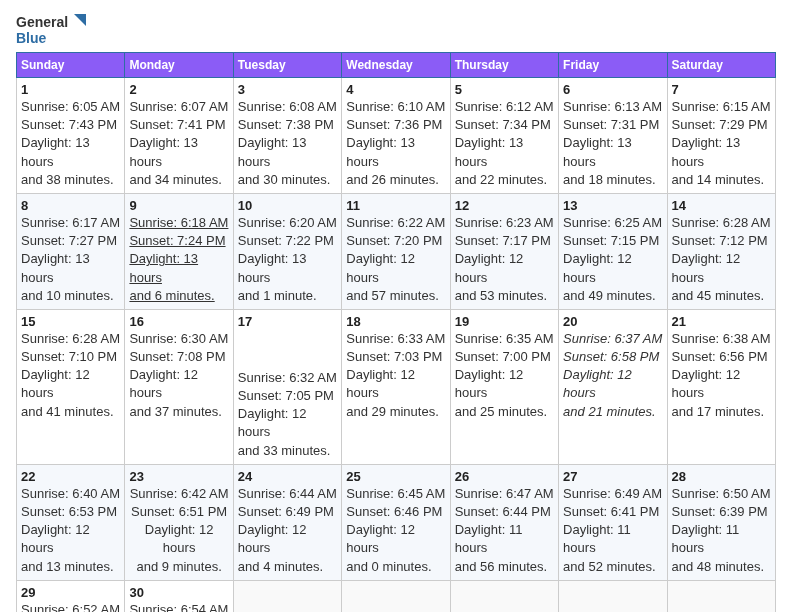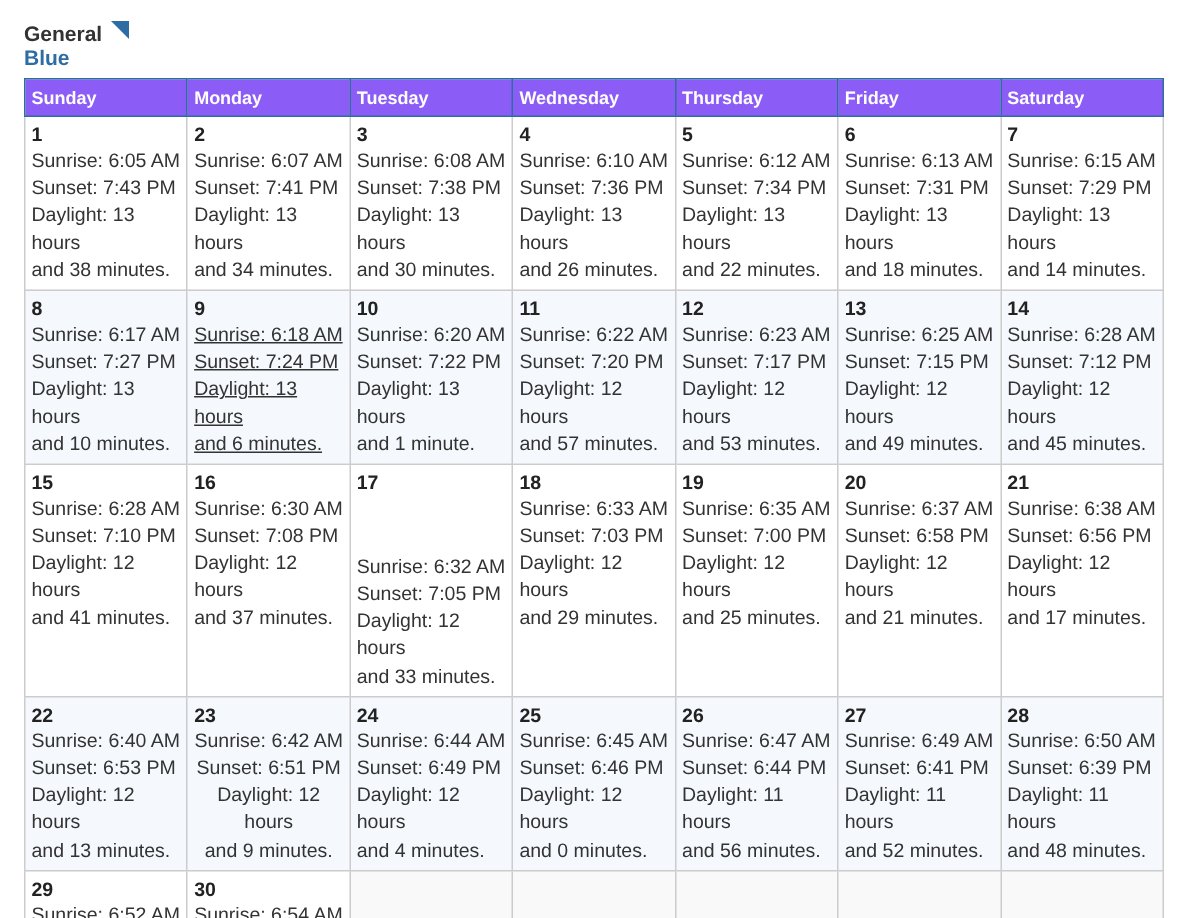--- a/index.html
+++ b/index.html
@@ -254,21 +254,21 @@
           </td>
           <td>
             <span class="day-num">19</span>
             <div class="day-info" style="white-space: pre-line;">Sunrise: 6:35 AM
 Sunset: 7:00 PM
 Daylight: 12 hours
 and 25 minutes.</div>
           </td>
           <td>
             <span class="day-num">20</span>
-            <div class="day-info" style="white-space: pre-line;">Sunrise: 6:37 AM
+            <div class="day-info" style="white-space: pre-line; font-style: italic;">Sunrise: 6:37 AM
 Sunset: 6:58 PM
 Daylight: 12 hours
 and 21 minutes.</div>
           </td>
           <td>
             <span class="day-num">21</span>
             <div class="day-info" style="white-space: pre-line;">Sunrise: 6:38 AM
 Sunset: 6:56 PM
 Daylight: 12 hours
 and 17 minutes.</div>

